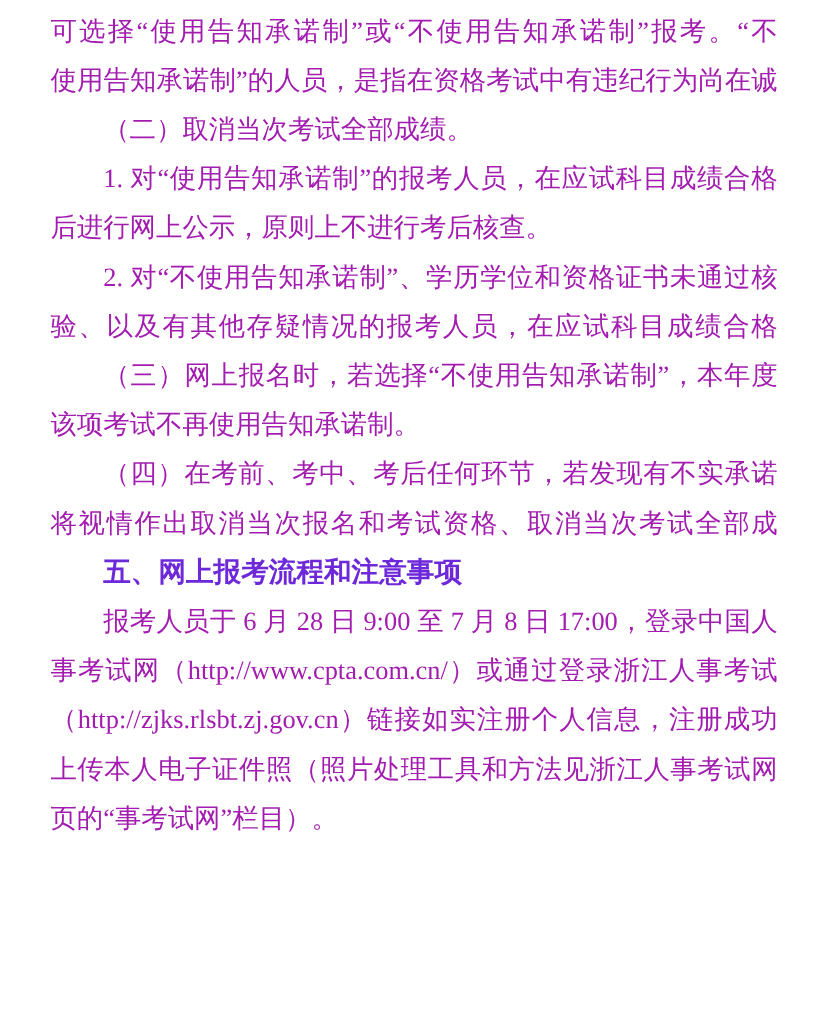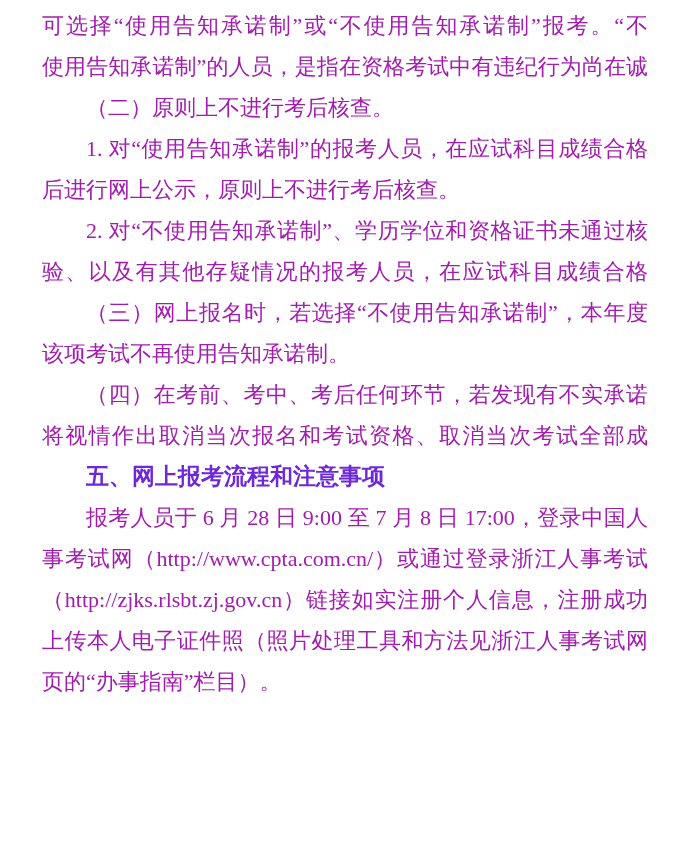--- a/index.html
+++ b/index.html
@@ -43,29 +43,29 @@
     color: #6d28d9;
   }
 </style>
 </head>
 <body>
 
 <div class="page">
   <div class="doc-content">
       <div class="line full">可选择“使用告知承诺制”或“不使用告知承诺制”报考。“不</div>
       <div class="line full">使用告知承诺制”的人员，是指在资格考试中有违纪行为尚在诚</div>
-      <div class="line indent">（二）原则上不进行考后核查。</div>
+      <div class="line indent">（二）取消当次考试全部成绩。</div>
       <div class="line indent full">1. 对“使用告知承诺制”的报考人员，在应试科目成绩合格</div>
       <div class="line">后进行网上公示，原则上不进行考后核查。</div>
       <div class="line indent full">2. 对“不使用告知承诺制”、学历学位和资格证书未通过核</div>
       <div class="line full">验、以及有其他存疑情况的报考人员，在应试科目成绩合格后，</div>
       <div class="line indent full">（三）网上报名时，若选择“不使用告知承诺制”，本年度</div>
       <div class="line">该项考试不再使用告知承诺制。</div>
       <div class="line indent full">（四）在考前、考中、考后任何环节，若发现有不实承诺的，</div>
       <div class="line full">将视情作出取消当次报名和考试资格、取消当次考试全部成绩、</div>
       <div class="line heading indent">五、网上报考流程和注意事项</div>
       <div class="line indent full">报考人员于 6 月 28 日 9:00 至 7 月 8 日 17:00，登录中国人</div>
       <div class="line full">事考试网（http://www.cpta.com.cn/）或通过登录浙江人事考试网</div>
       <div class="line full">（http://zjks.rlsbt.zj.gov.cn）链接如实注册个人信息，注册成功后，</div>
       <div class="line full">上传本人电子证件照（照片处理工具和方法见浙江人事考试网首</div>
-      <div class="line">页的“办事指南”栏目）。</div>
+      <div class="line">页的“事考试网”栏目）。</div>
     </div>
 </div>
 
 </body></html>

